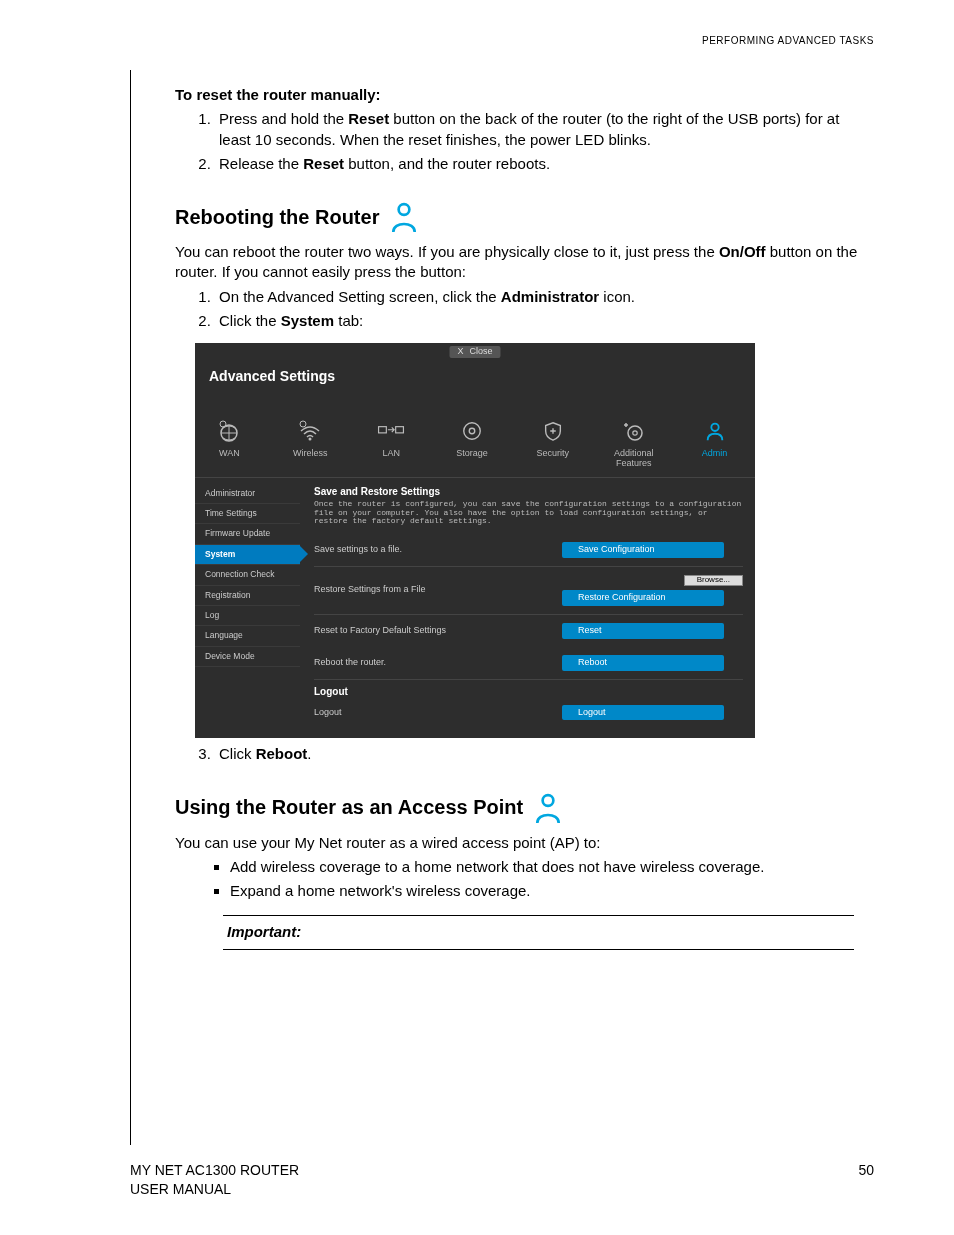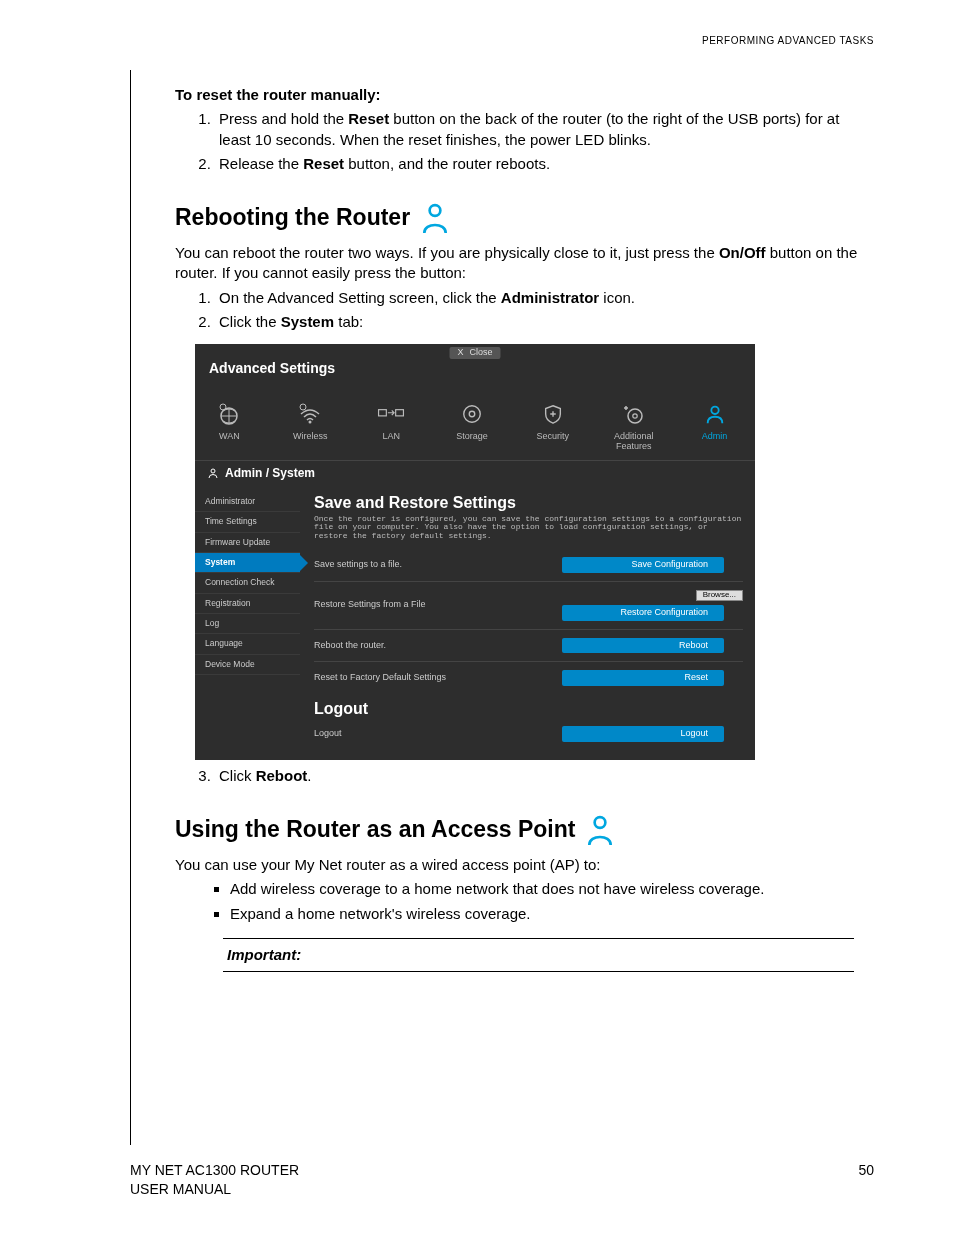--- a/index.html
+++ b/index.html
@@ -34,21 +34,21 @@
     left: 175px;
     right: 80px;
     top: 85px;
   }
   .bold { font-weight: bold; }
   ol { margin: 4px 0 12px 0; padding-left: 40px; }
   ol li { margin-bottom: 4px; padding-left: 4px; }
   ul.square { list-style: square; padding-left: 55px; margin: 4px 0 12px 0;}
   ul.square li { margin-bottom: 4px; }
   h2 {
-    font-size: 23px;
+    font-size: 20px;
     font-weight: bold;
     margin: 28px 0 10px 0;
     display: flex;
     align-items: center;
     gap: 12px;
   }
   .person-icon {
     width: 26px; height: 30px;
     flex-shrink: 0;
   }
@@ -65,21 +65,21 @@
     background: #2d2d2d;
     color: #ccc;
     font-size: 10px;
     line-height: 1.1;
     position: relative;
   }
   .r-titlebar {
     height: 32px;
     display: flex;
     align-items: center;
-    padding: 9px 14px;
+    padding: 18px 14px;
     color: #fff;
     font-size: 14px;
     font-weight: bold;
     margin-top: 12px;
   }
   .r-close {
     position: absolute;
     top: 3px; left: 50%; transform: translateX(-50%);
     background: #555;
     border-radius: 2px;
@@ -124,38 +124,38 @@
   }
   .r-side-item.active::after {
     content:'';
     position:absolute;
     right:-8px;top:50%;transform:translateY(-50%);
     border-left:8px solid #007bbf;
     border-top:8px solid transparent;
     border-bottom:8px solid transparent;
   }
   .r-main { flex:1; padding: 8px 12px 10px 14px; }
-  .r-sec-title { color:#fff; font-weight:bold; font-size:16px; }
+  .r-sec-title { color:#fff; font-weight:bold; font-size:10px; }
   .r-desc { font-size: 8px; color:#bbb; margin: 3px 0 8px 0; font-family: Liberation Mono, monospace; }
   .r-row {
     display:flex;align-items:center;justify-content:space-between;
     border-bottom:1px solid #444;
     padding: 8px 0;
     font-size:9px;color:#ccc;
   }
   .r-row.nb { border-bottom:none; }
   .r-btn {
     background:#0088c8;color:#fff;
-    border-radius:2px;text-align:right;
+    border-radius:2px;text-align:left;
     font-size:9px;padding:3px 16px;width:130px;
   }
   .r-col2 { display:flex;flex-direction:column;align-items:center;gap:4px;width:200px; }
   .r-browse {
     background:#ddd;color:#000;border:1px solid #888;
-    font-size:8px;padding:0 6px;align-self:flex-end;
+    font-size:8px;padding:0 12px;align-self:flex-end;
   }
   .footer {
     position:absolute;
     bottom:36px;left:130px;right:80px;
     font-size:14px;
     display:flex;justify-content:space-between;
   }
 </style>
 </head>
 <body>
@@ -254,27 +254,20 @@
         </div>
       <div class="r-topitem admin">
           <span class="ic">
             <svg viewBox="0 0 24 24" width="22">
               <circle cx="12" cy="8" r="4" fill="none" stroke="#00a7e0" stroke-width="2"></circle>
               <path d="M4 22 Q4 15 12 15 Q20 15 20 22" fill="none" stroke="#00a7e0" stroke-width="2"></path>
             </svg>
           </span>
           <span>Admin</span>
         </div>
-    </div>
-    <div class="r-breadcrumb">
-      <svg viewBox="0 0 24 24" width="12">
-          <circle cx="12" cy="8" r="4" fill="none" stroke="#fff" stroke-width="2"></circle>
-          <path d="M4 22 Q4 15 12 15 Q20 15 20 22" fill="none" stroke="#fff" stroke-width="2"></path>
-        </svg>
-      <span>Admin / System</span>
     </div>
     <div class="r-body">
       <div class="r-side">
         <div class="r-side-item">Administrator</div>
         <div class="r-side-item">Time Settings</div>
         <div class="r-side-item">Firmware Update</div>
         <div class="r-side-item active">System</div>
         <div class="r-side-item">Connection Check</div>
         <div class="r-side-item">Registration</div>
         <div class="r-side-item">Log</div>
@@ -290,30 +283,30 @@
               <div class="r-btn">Save Configuration</div>
             </div>
         </div>
         <div class="r-row">
           <span>Restore Settings from a File</span>
           <div class="r-col2">
             <div class="r-browse">Browse...</div>
             <div class="r-btn">Restore Configuration</div>
           </div>
         </div>
+        <div class="r-row nb">
+          <span>Reset to Factory Default Settings</span>
+          <div class="r-col2">
+              <div class="r-btn">Reset</div>
+            </div>
+        </div>
         <div class="r-row">
           <span>Reboot the router.</span>
           <div class="r-col2">
               <div class="r-btn">Reboot</div>
-            </div>
-        </div>
-        <div class="r-row nb">
-          <span>Reset to Factory Default Settings</span>
-          <div class="r-col2">
-              <div class="r-btn">Reset</div>
             </div>
         </div>
         <div class="r-sec-title" style="margin-top:6px">Logout</div>
         <div class="r-row nb">
           <span>Logout</span>
           <div class="r-col2">
               <div class="r-btn">Logout</div>
             </div>
         </div>
       </div>

